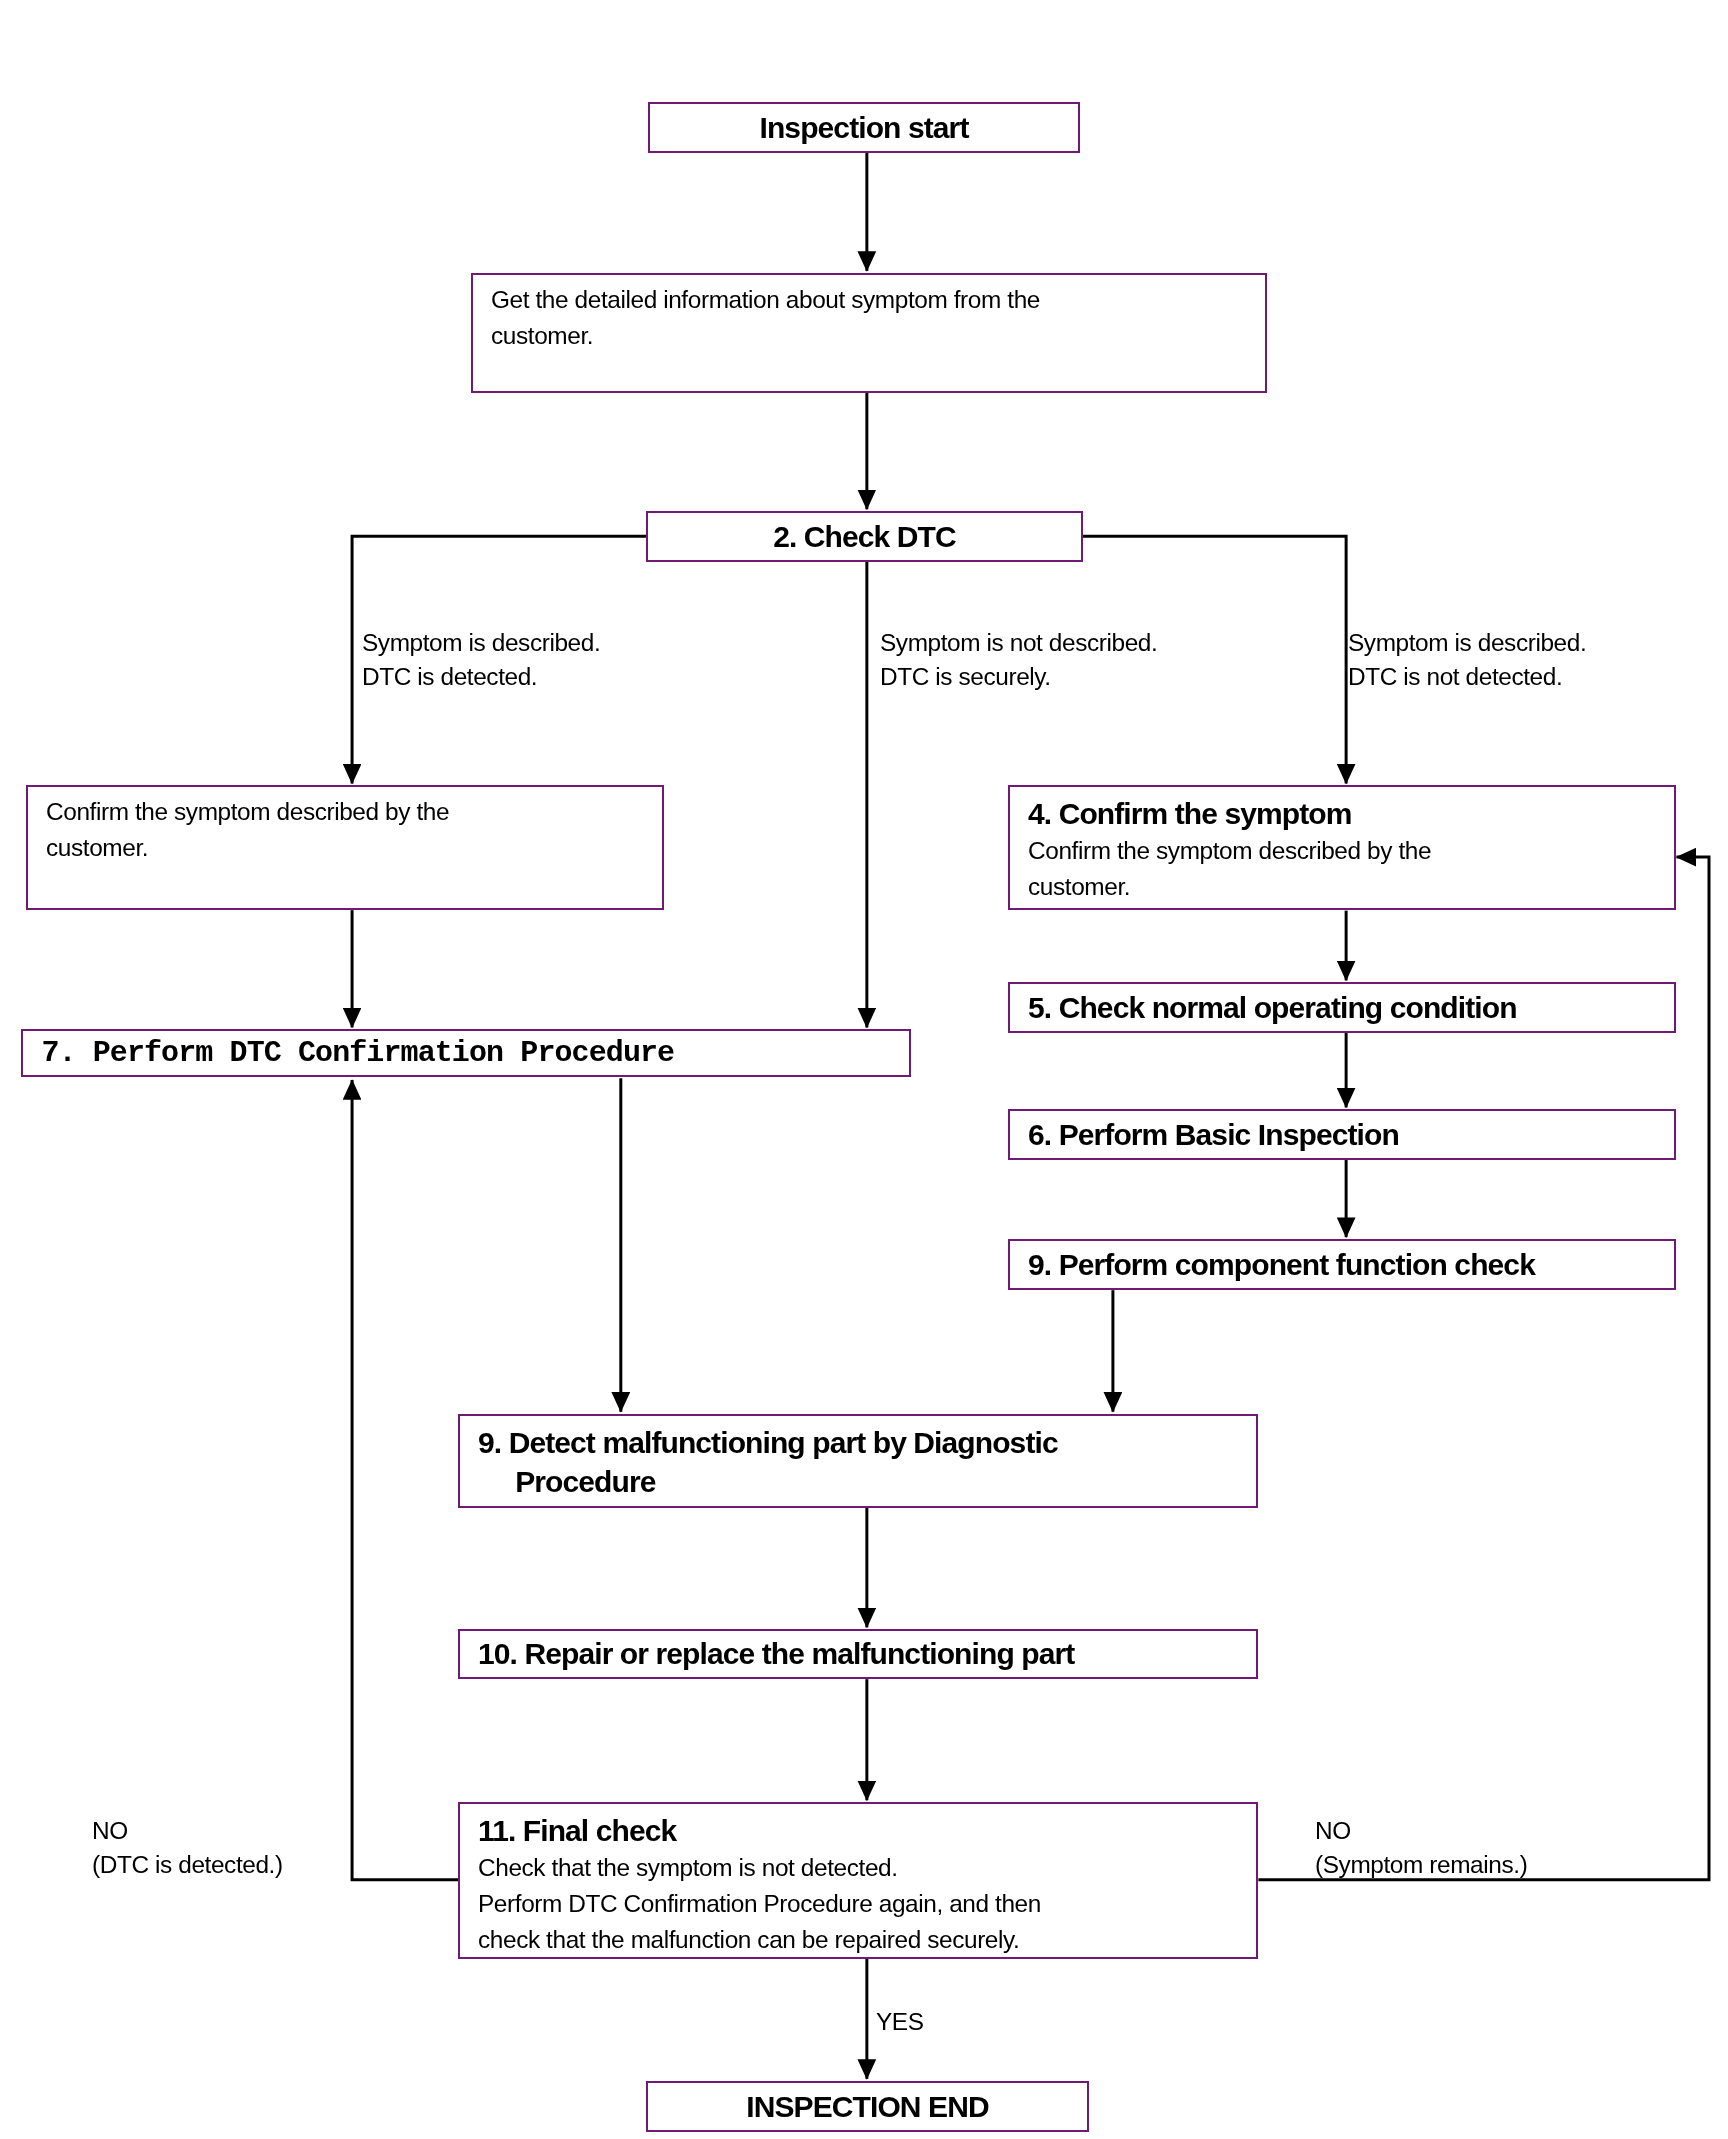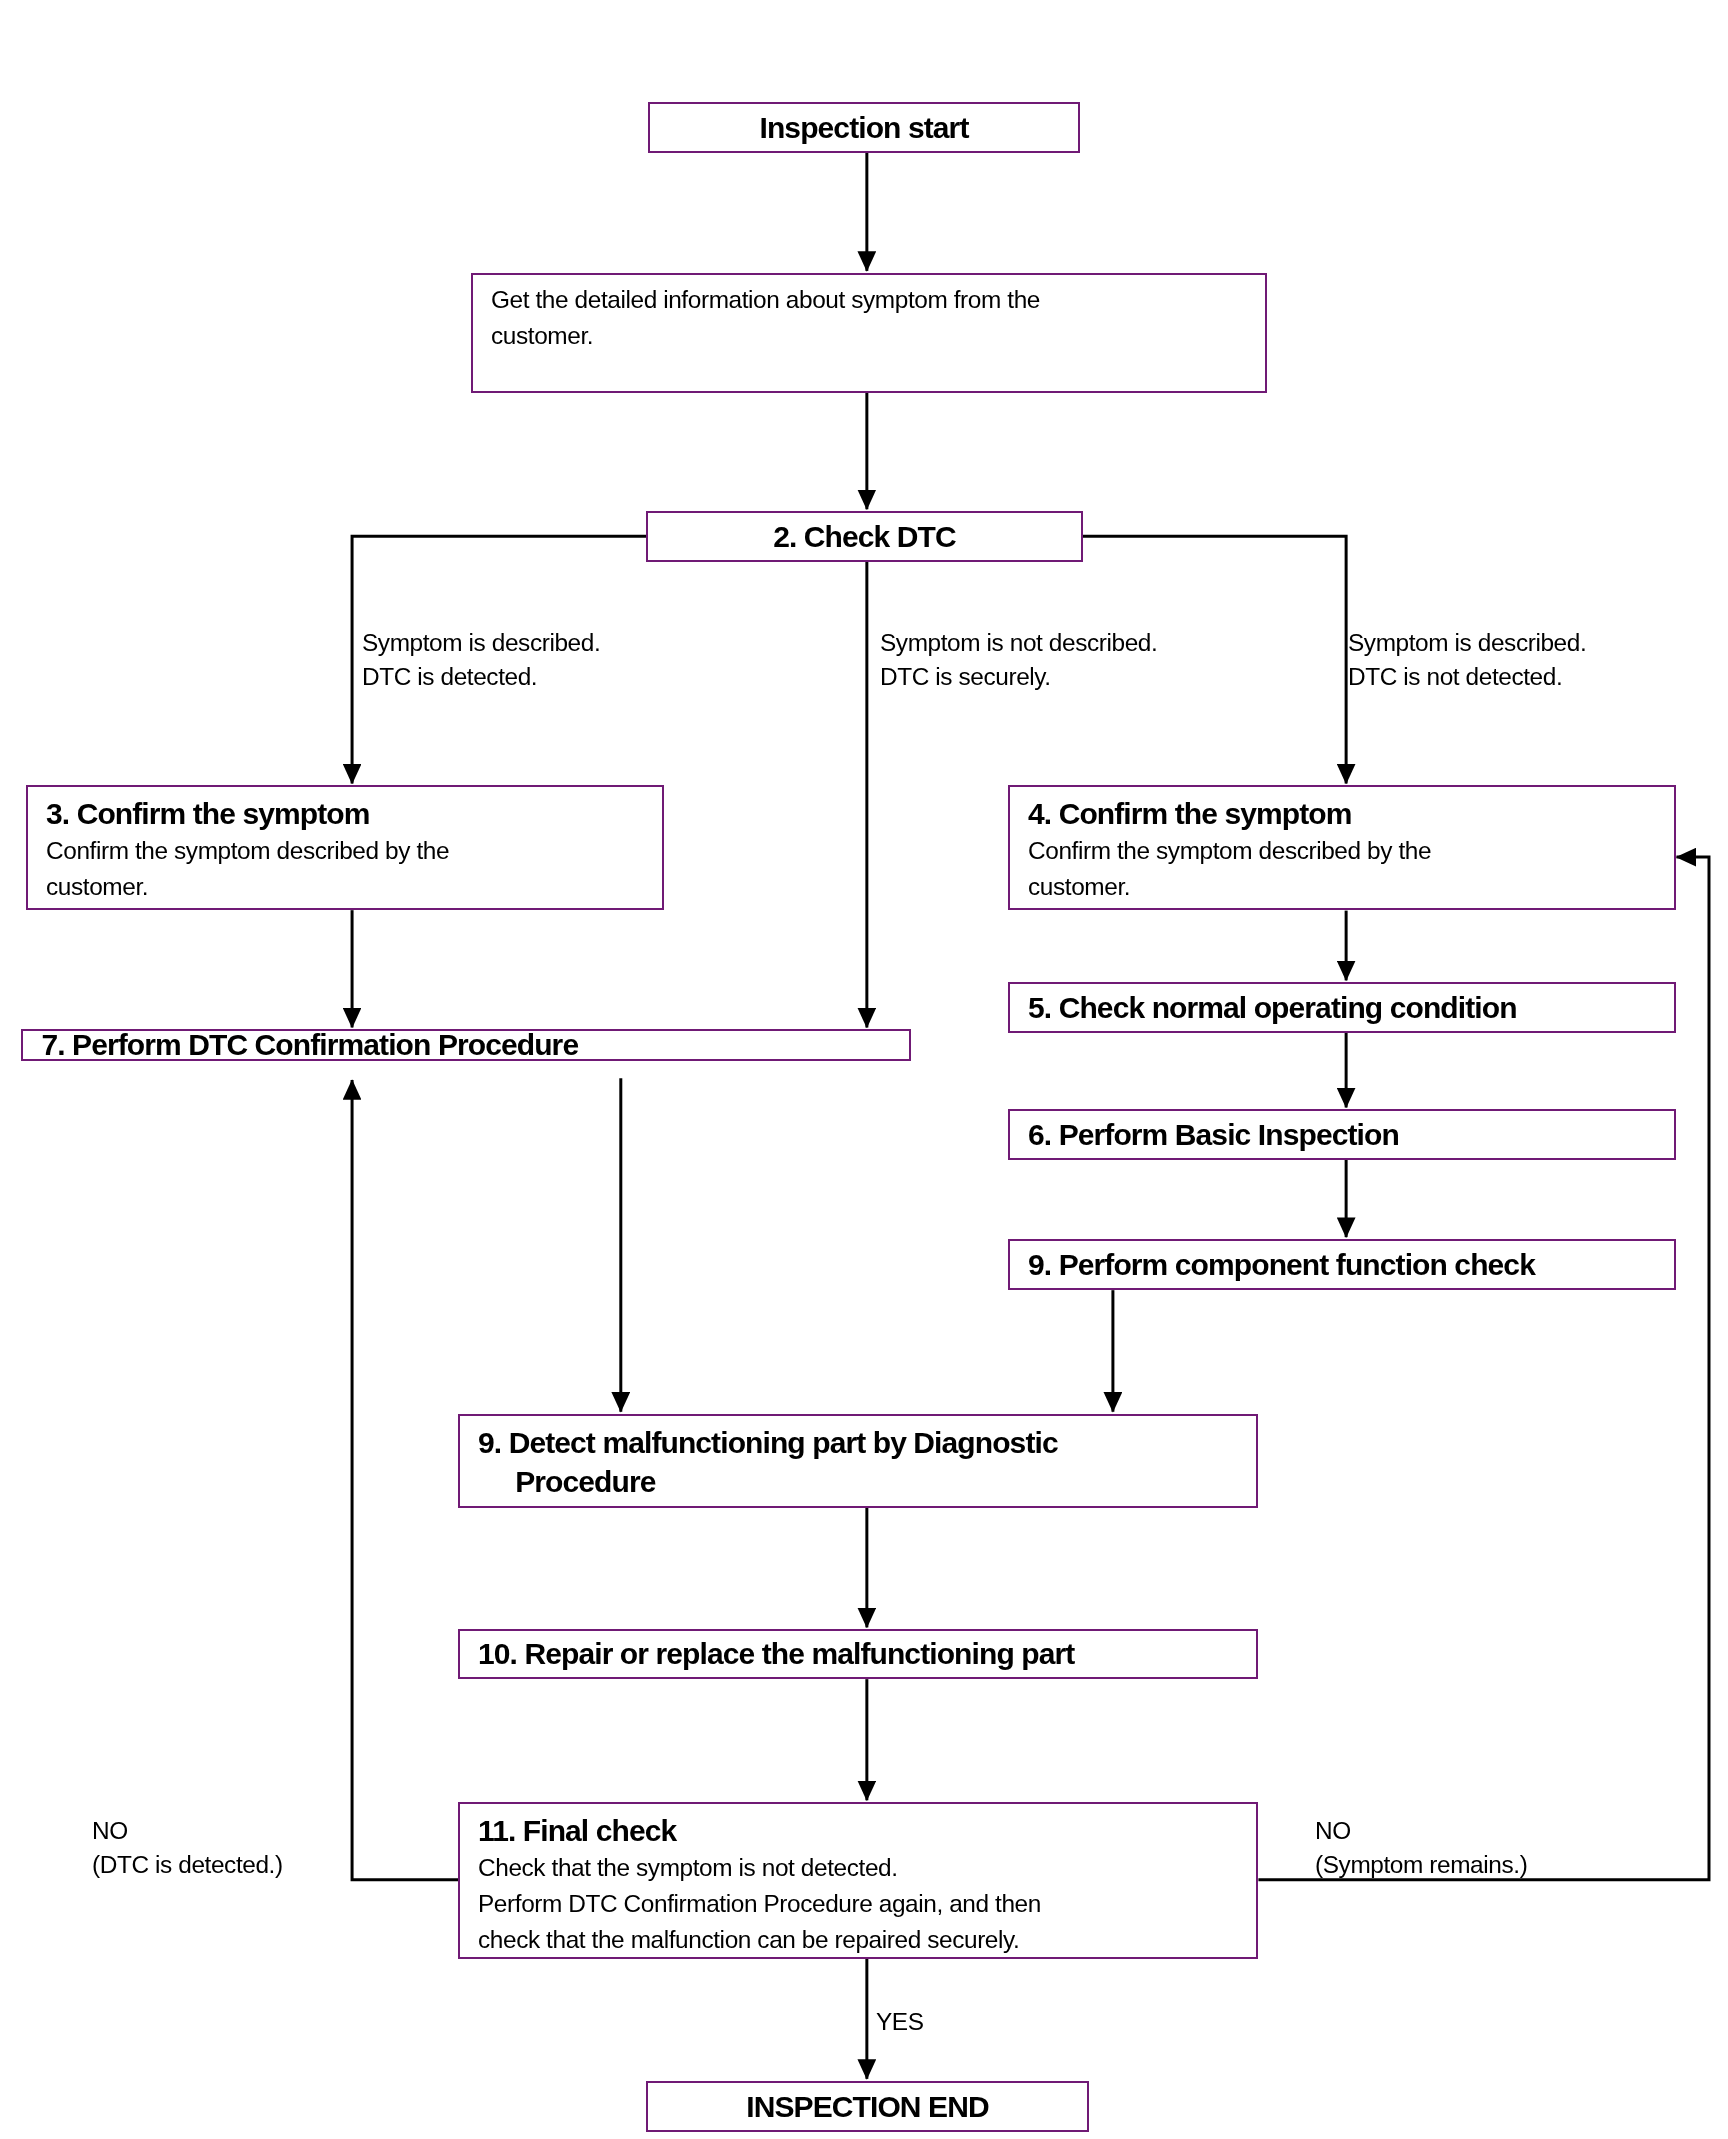--- a/index.html
+++ b/index.html
@@ -113,36 +113,35 @@
   </div>
 
   <div class="float-label" style="left:362px; top:626px;">Symptom is described.
 DTC is detected.</div>
   <div class="float-label" style="left:880px; top:626px;">Symptom is not described.
 DTC is securely.</div>
   <div class="float-label" style="left:1348px; top:626px;">Symptom is described.
 DTC is not detected.</div>
 
   <div class="box multi" style="left:26px; top:785px; width:638px; height:125px;">
-    <div class="title">3. Confirm the symptom</div>
     <div class="body-text">Confirm the symptom described by the
 customer.</div>
   </div>
 
   <div class="box multi" style="left:1008px; top:785px; width:668px; height:125px;">
     <div class="title">4. Confirm the symptom</div>
     <div class="body-text">Confirm the symptom described by the
 customer.</div>
   </div>
 
   <div class="box single" style="left:1008px; top:982px; width:668px; height:51px;">
     <span class="big-label">5. Check normal operating condition</span>
   </div>
 
-  <div class="box single" style="left:21.4px; top:1029px; width:890px; height:32px;">
+  <div class="box single" style="left:21.4px; top:1029px; width:890px; height:48px;font-family:Liberation Mono, monospace;">
     <span class="big-label">7. Perform DTC Confirmation Procedure</span>
   </div>
 
   <div class="box single" style="left:1008px; top:1109px; width:668px; height:51px;">
     <span class="big-label">6. Perform Basic Inspection</span>
   </div>
 
   <div class="box single" style="left:1008px; top:1239px; width:668px; height:51px;">
     <span class="big-label">9. Perform component function check</span>
   </div>

